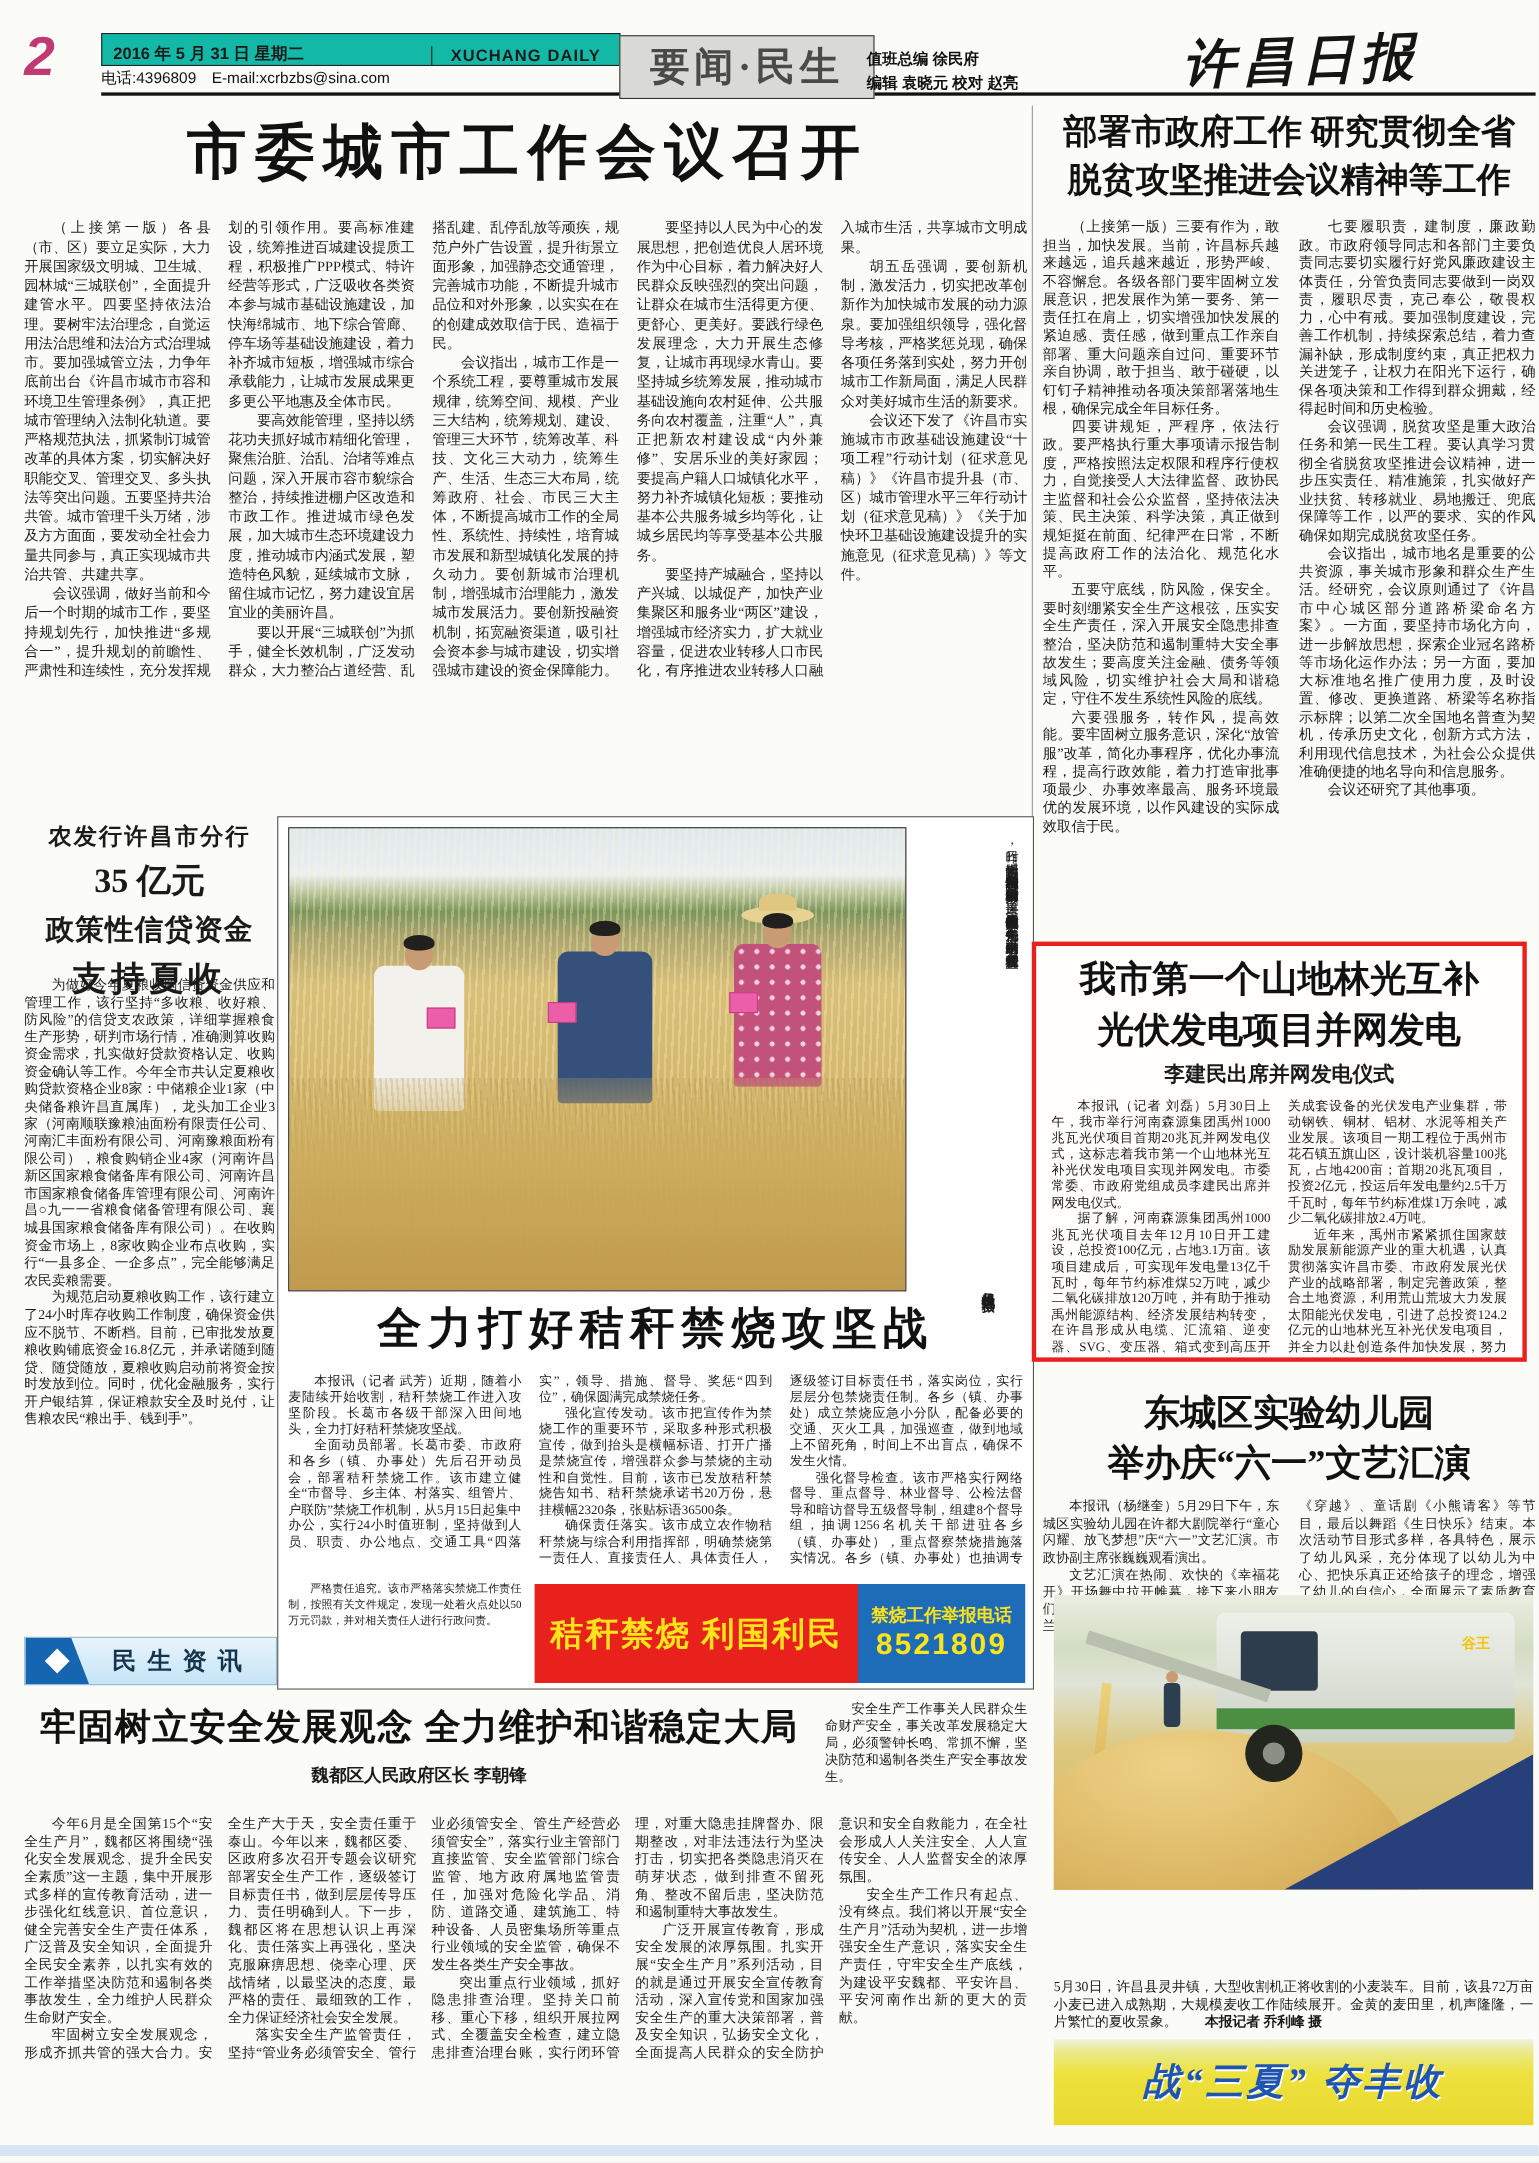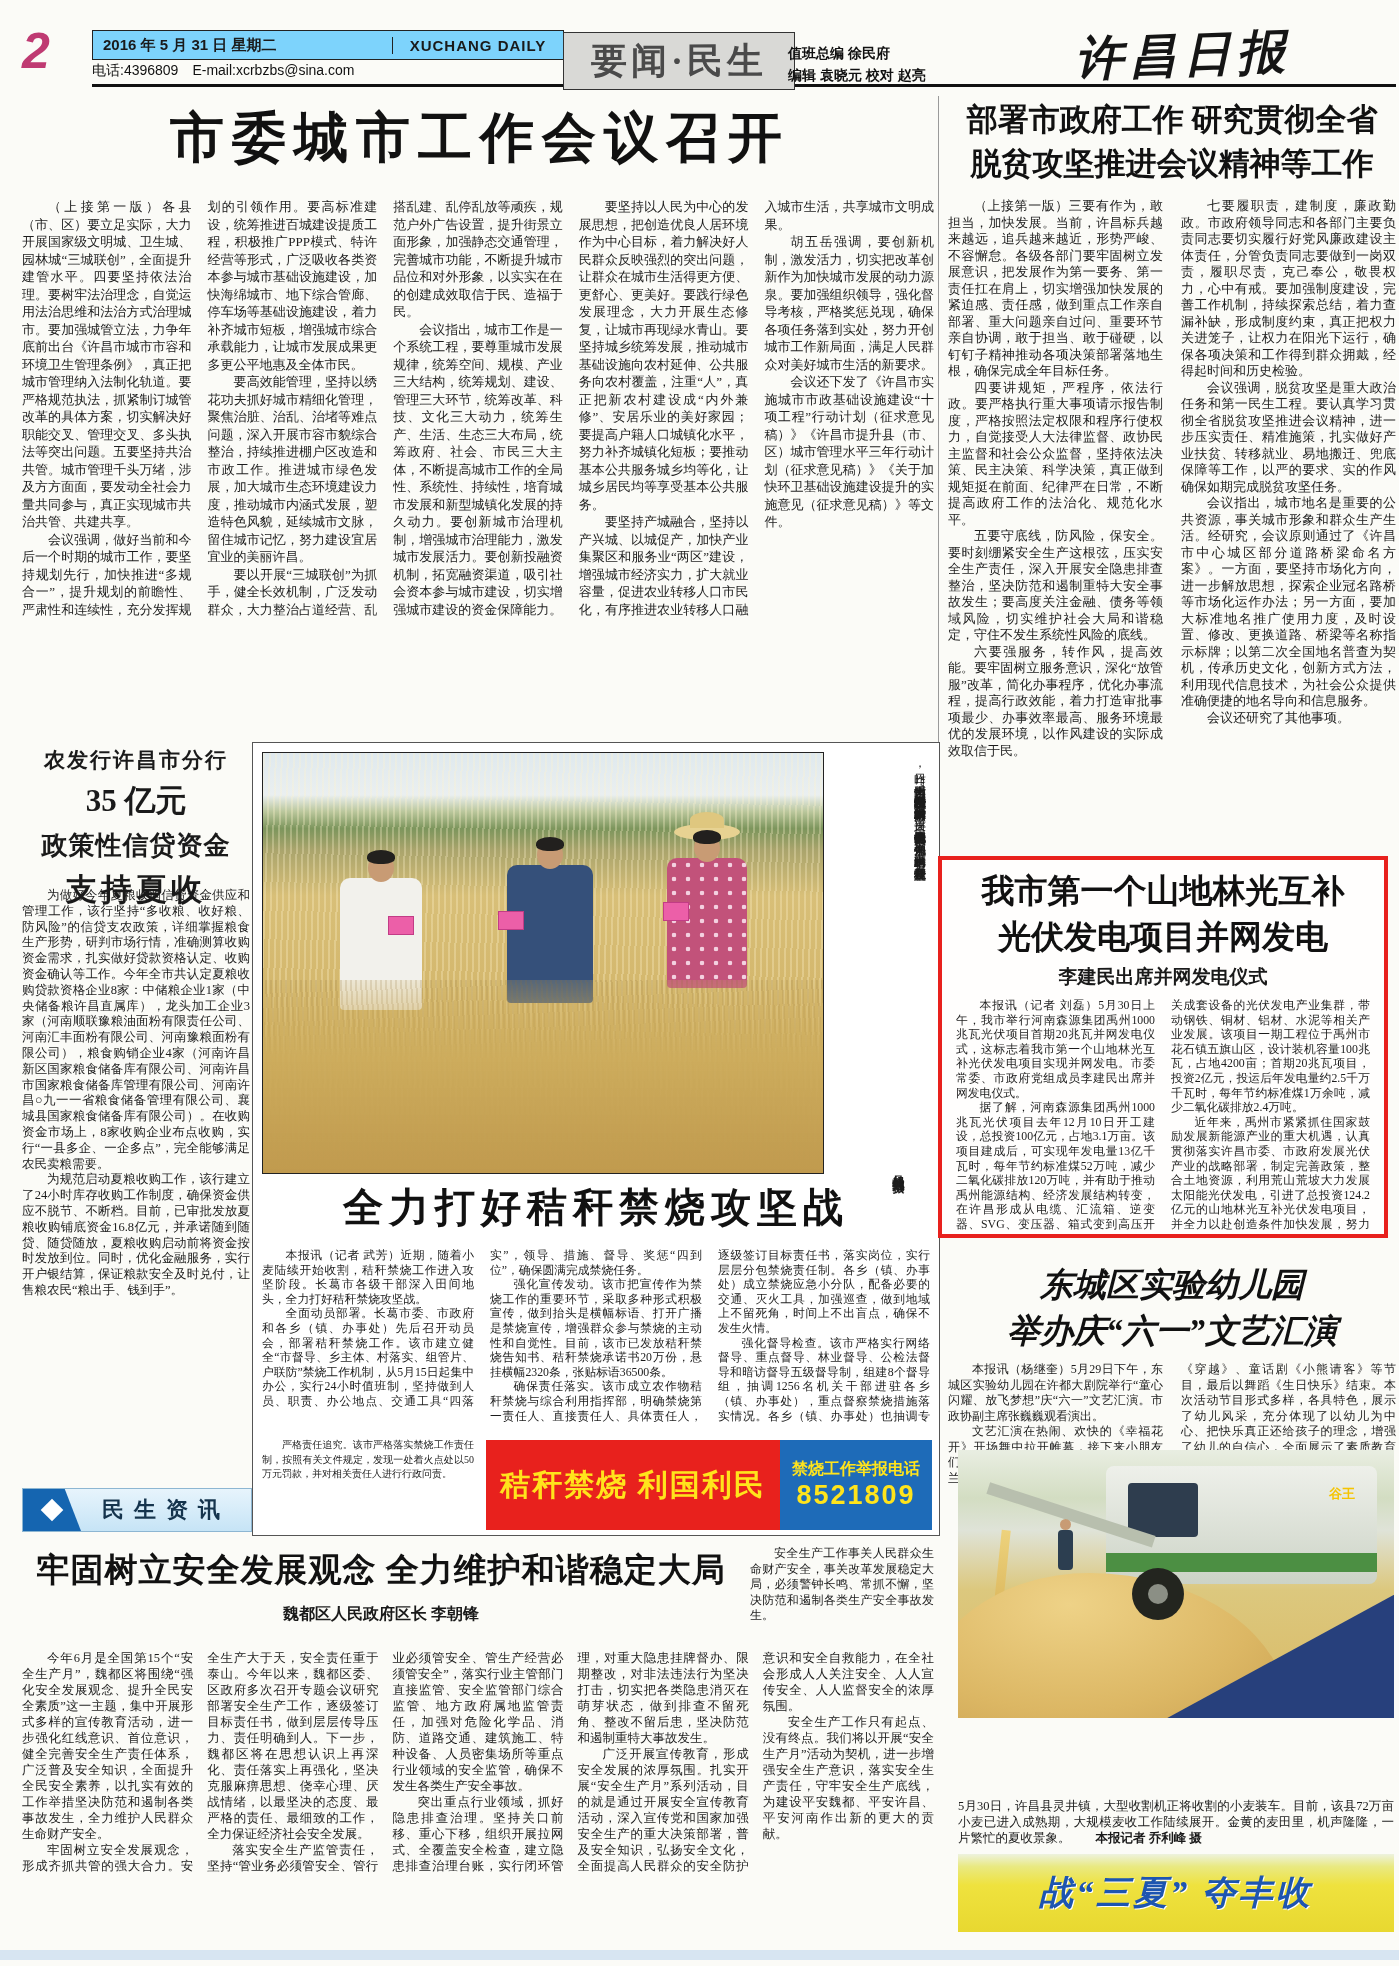--- a/index.html
+++ b/index.html
@@ -1,21 +1,21 @@
 <!DOCTYPE html>
 <html><head>
 <meta charset="utf-8">
 <style>
   html,body{margin:0;padding:0;}
   body{background:#e8e8e4;font-family:"Liberation Serif","DejaVu Serif",serif;color:#1a1a1a;}
   .page{position:relative;width:1399px;height:1966px;background:#fbfbf7;margin:0 auto;overflow:hidden;}
   .abs{position:absolute;}
   
   .pagenum{left:22px;top:22px;width:62px;height:62px;font:italic 700 50px "Liberation Sans","DejaVu Sans",sans-serif;color:#bf3a72;}
-  .datebox{left:92px;top:30px;width:470px;height:28px;border:1px solid #222;display:flex;align-items:center;background:#7dd3fc;}
+  .datebox{left:92px;top:30px;width:470px;height:28px;border:1px solid #222;display:flex;align-items:flex-end;background:#14b8a6;}
   .datebox .cell-date{flex:1;padding-left:10px;font:700 15px "Liberation Sans","DejaVu Sans",sans-serif;}
   .datebox .cell-en{width:170px;text-align:center;border-left:1px solid #222;font:700 15px "Liberation Sans","DejaVu Sans",sans-serif;letter-spacing:1px;}
   .contact{left:92px;top:62px;width:470px;text-align:left;font:14px "Liberation Sans","DejaVu Sans",sans-serif;color:#111;}
   .rule-top{left:92px;top:84px;width:1304px;height:3px;background:#111;}
   .secbox{left:563px;top:32px;width:230px;height:56px;background:#d9d9d6;border:1px solid #333;display:flex;align-items:center;justify-content:center;
           font:700 36px "Liberation Serif",serif;color:#4a4a4a;letter-spacing:4px;}
   .editors{left:788px;top:42px;font:700 14px "Liberation Sans","DejaVu Sans",sans-serif;line-height:22px;color:#111;}
   .logo{left:1075px;top:22px;width:290px;font:italic 700 48px "Liberation Serif",serif;color:#151515;transform:rotate(-2deg);letter-spacing:6px;}
   
   .headline{font-weight:700;text-align:center;color:#111;}
@@ -27,21 +27,21 @@
   .main-body{left:22px;top:198px;width:912px;height:542px;column-count:5;column-gap:16px;font-size:13px;line-height:17.5px;}
   
   .right-headline{left:948px;top:98px;width:448px;font-size:31px;line-height:44px;}
   .right-body{left:948px;top:198px;width:448px;height:648px;column-count:2;column-gap:18px;font-size:13px;line-height:16.5px;}
   
   .solar-box{left:938px;top:856px;width:450px;height:382px;border:4px solid #e8211d;background:#fffefd;padding:8px 14px;box-sizing:border-box;}
   .solar-h{font-size:33px;line-height:46px;}
   .solar-sub{font-size:19px;font-weight:700;text-align:center;margin-top:4px;}
   .solar-body{height:234px;column-count:2;column-gap:16px;font-size:11.8px;line-height:14.6px;margin-top:8px;}
   
-  .kg-headline{left:948px;top:1262px;width:448px;font-size:33px;line-height:46px;font-style:italic;}
+  .kg-headline{left:948px;top:1262px;width:448px;font-size:33px;line-height:46px;}
   .kg-body{left:948px;top:1362px;width:448px;height:166px;column-count:2;column-gap:18px;font-size:12px;line-height:15.5px;}
   
   .loan-head{left:22px;top:746px;width:228px;text-align:center;font-weight:700;}
   .loan-h1{font-size:21px;letter-spacing:2px;}
   .loan-h2{font-size:31px;margin-top:6px;}
   .loan-h3{font-size:26px;margin-top:6px;letter-spacing:1px;}
   .loan-h4{font-size:31px;margin-top:6px;letter-spacing:4px;}
   .loan-body{left:22px;top:888px;width:228px;height:596px;font-size:12.5px;line-height:15.8px;}
   
   .minsheng{left:22px;top:1488px;width:228px;height:42px;background:linear-gradient(180deg,#e7f4fc,#c6e4f6);border:1px solid #8db6d2;display:flex;align-items:center;}

